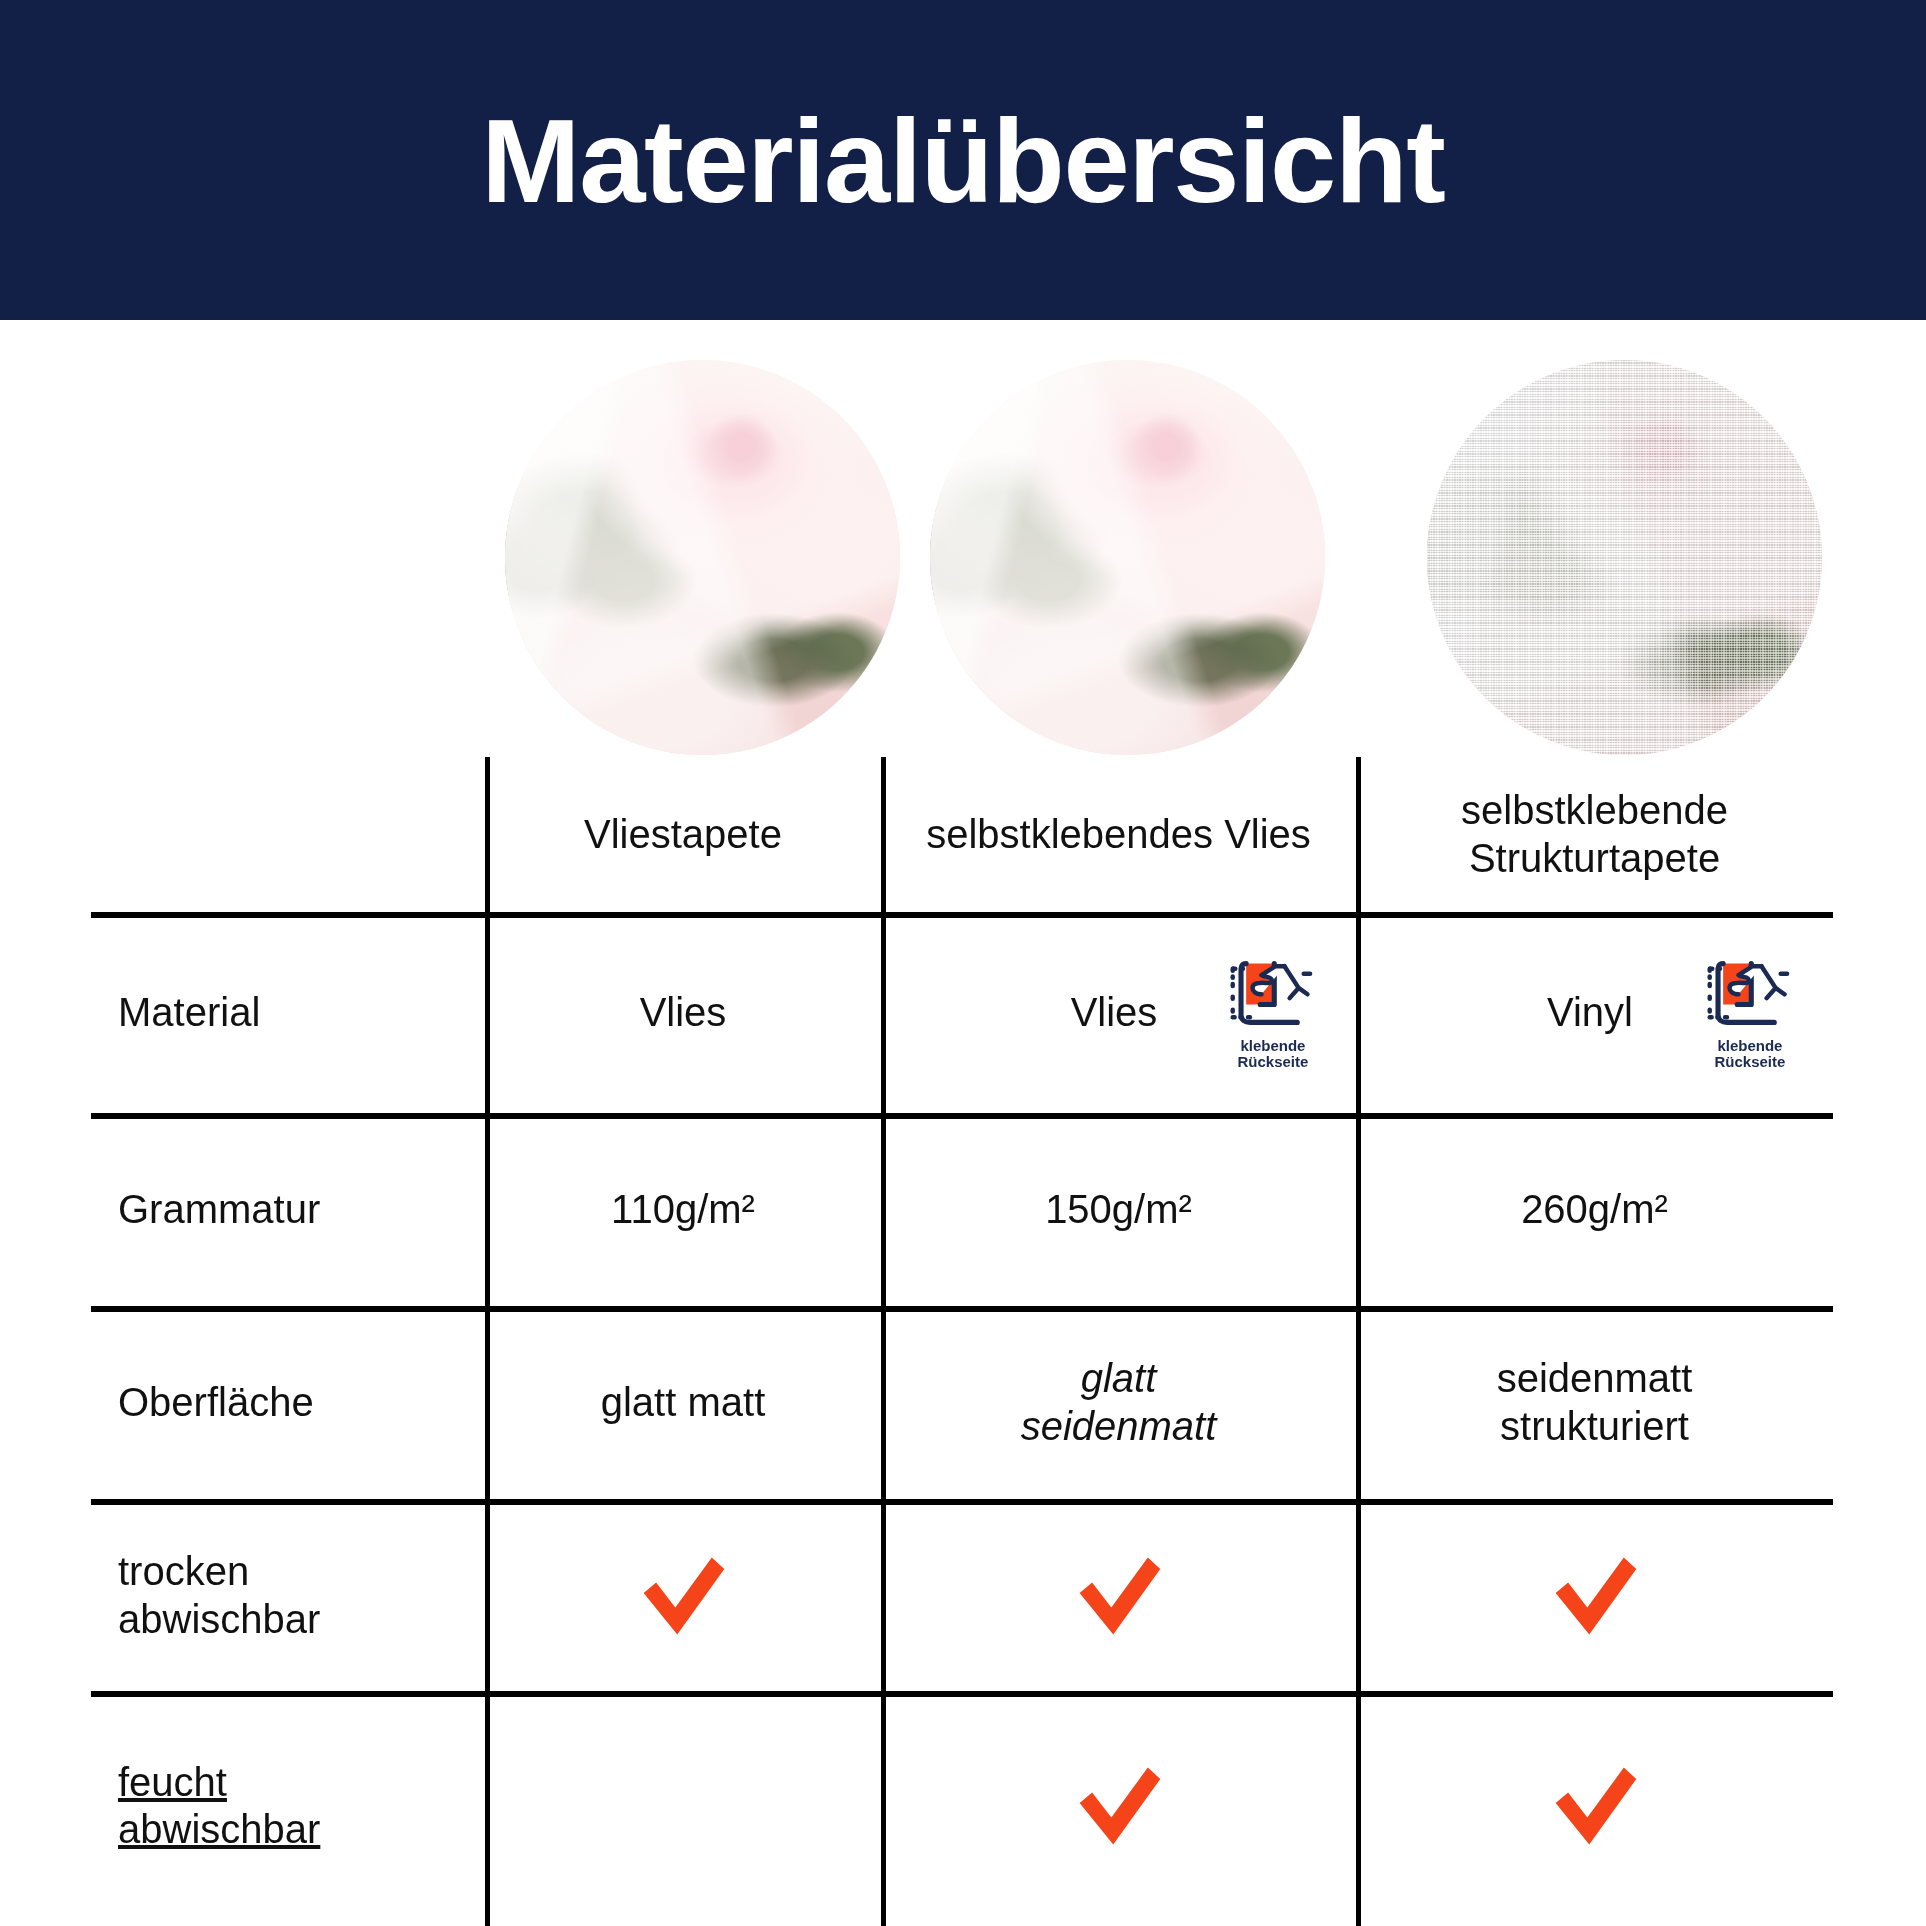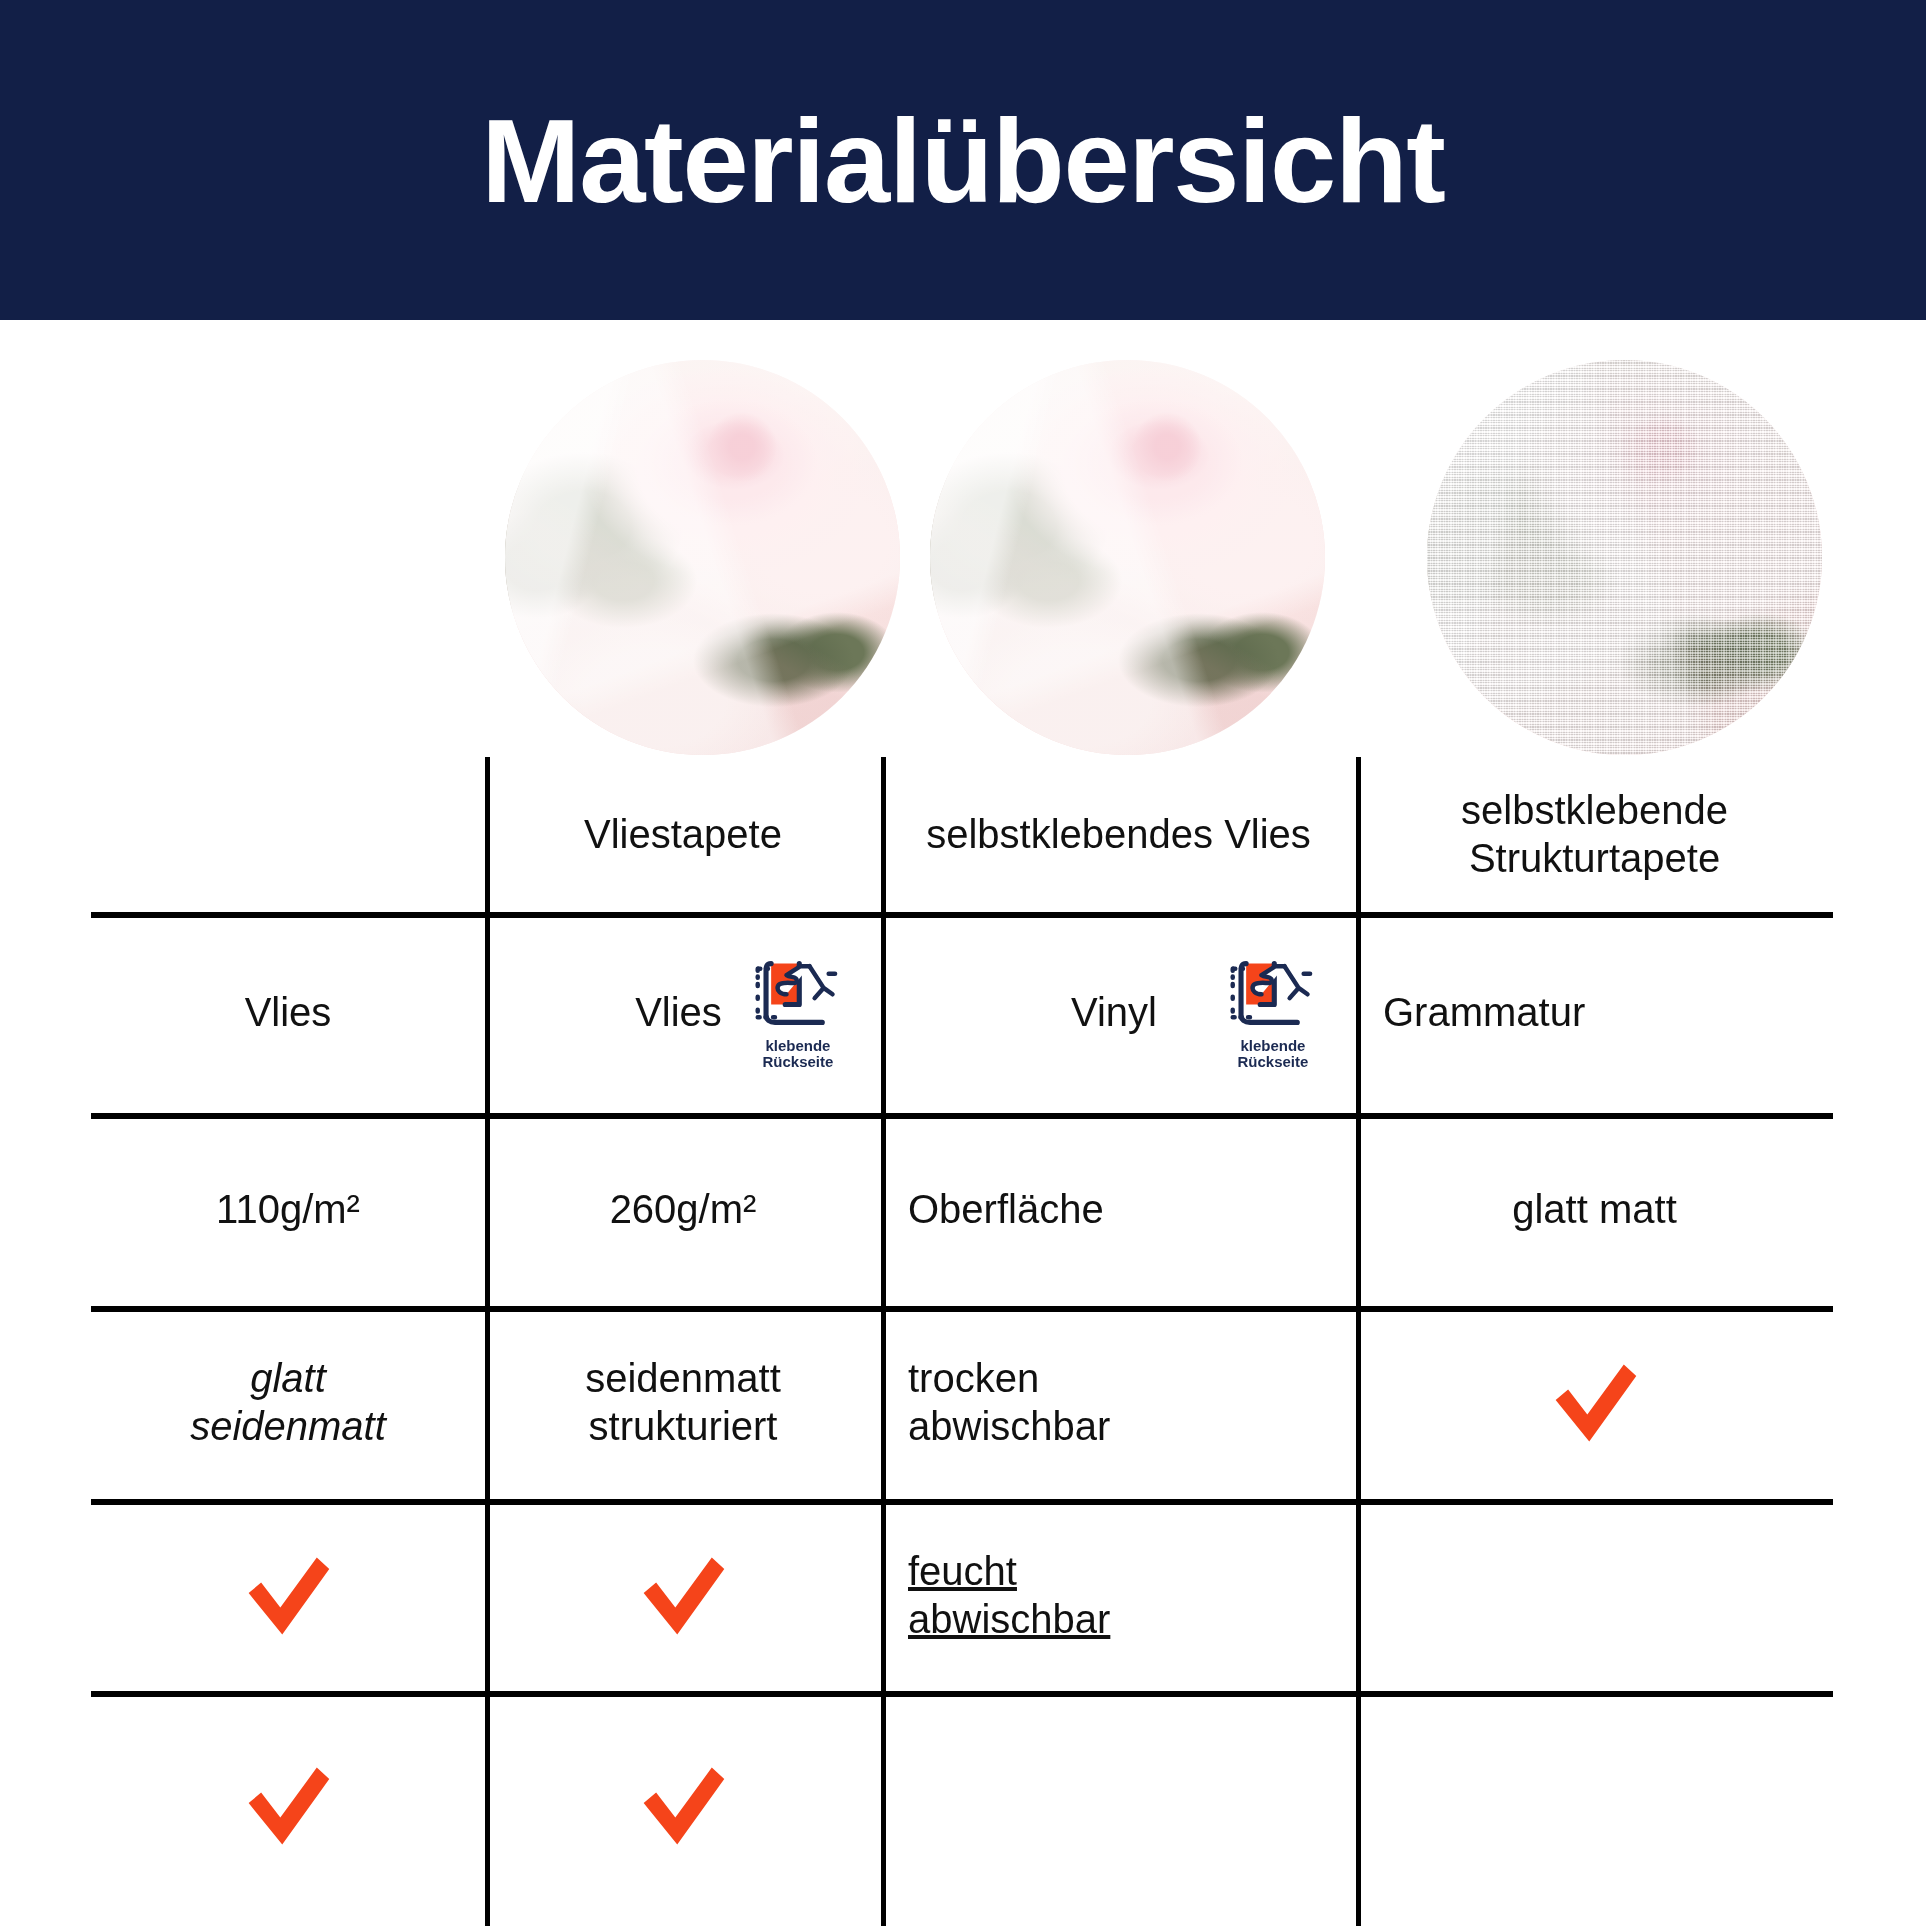--- a/index.html
+++ b/index.html
@@ -185,20 +185,21 @@
 
 <div class="table">
 
   <div class="grid">
 
     <div class="cell head col0"></div>
     <div class="cell head col1">Vliestapete</div>
     <div class="cell head col2">selbstklebendes Vlies</div>
     <div class="cell head col3">selbstklebende Strukturtapete</div>
 
+    <div class="cell rowlabel">Material</div>
     <div class="cell">Vlies</div>
     <div class="cell cell-with-badge">
       <div class="cell-inner">
         <span>Vlies</span>
         <div class="badge">
           <svg class="badge-icon" viewBox="0 0 162 122">
             <g fill="none" stroke="#1b2a52" stroke-width="7" stroke-linecap="round" stroke-linejoin="round">
               <path d="M34 22 H18 M18 22 V36 M18 46 V56 M18 66 V76 M18 86 V98 M18 98 H32 M42 98 H52" stroke-dasharray="3 9"></path>
             </g>
             <path d="M39 14 h44 v64 h-44 z" fill="#f5441a"></path>
@@ -231,20 +232,21 @@
             <path d="M129 30 h10" stroke="#1b2a52" stroke-width="7" stroke-linecap="round"></path>
           </svg>
           <div class="badge-text" style="white-space: pre-line;">klebende
 Rückseite</div>
         </div>
       </div>
     </div>
 
     <div class="cell rowlabel">Grammatur</div>
     <div class="cell">110g/m²</div>
+    <div class="cell">150g/m²</div>
     <div class="cell">260g/m²</div>
 
     <div class="cell rowlabel">Oberfläche</div>
     <div class="cell ml">glatt matt</div>
     <div class="cell ml" style="white-space: pre-line; font-style: italic;">glatt
 seidenmatt</div>
     <div class="cell ml" style="white-space: pre-line;">seidenmatt
 strukturiert</div>
 
     <div class="cell rowlabel ml" style="white-space: pre-line;">trocken

